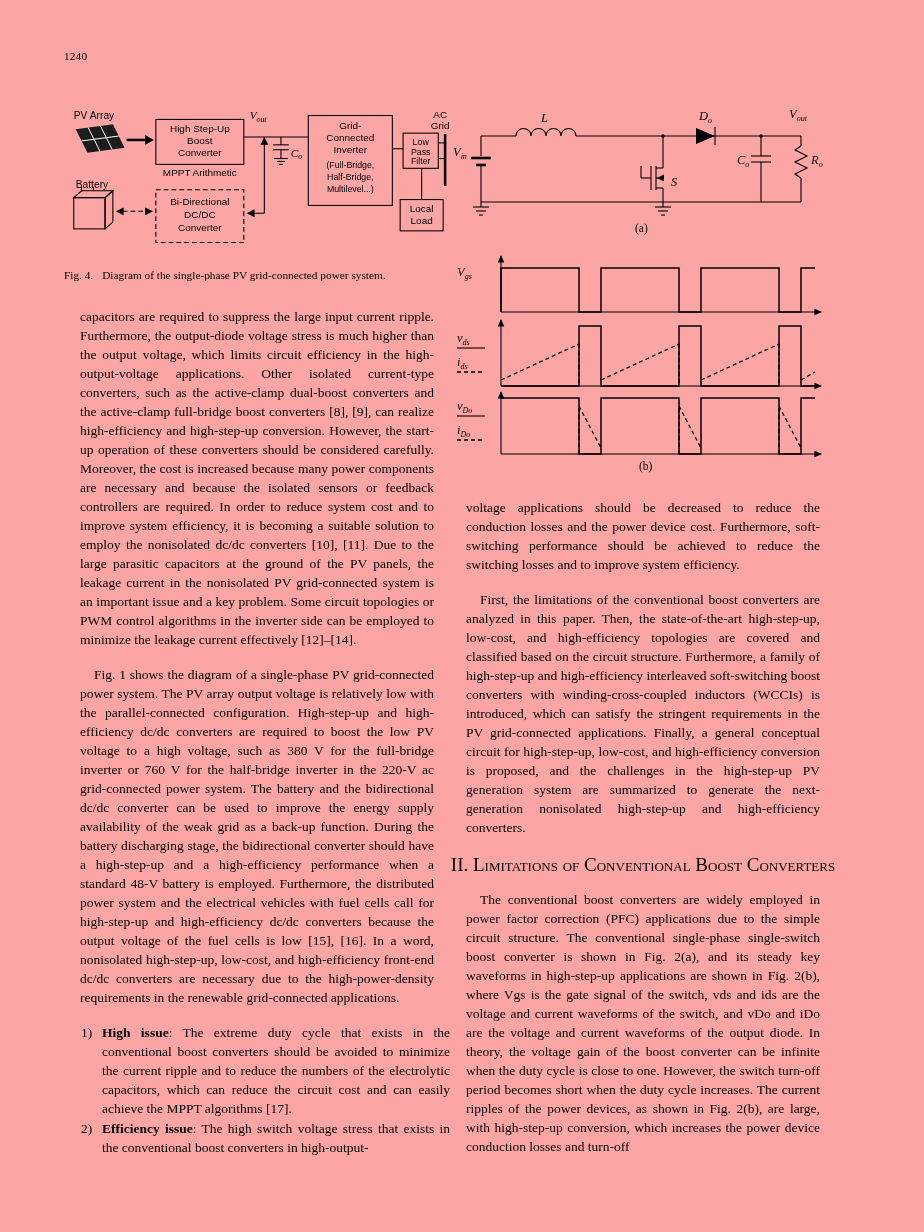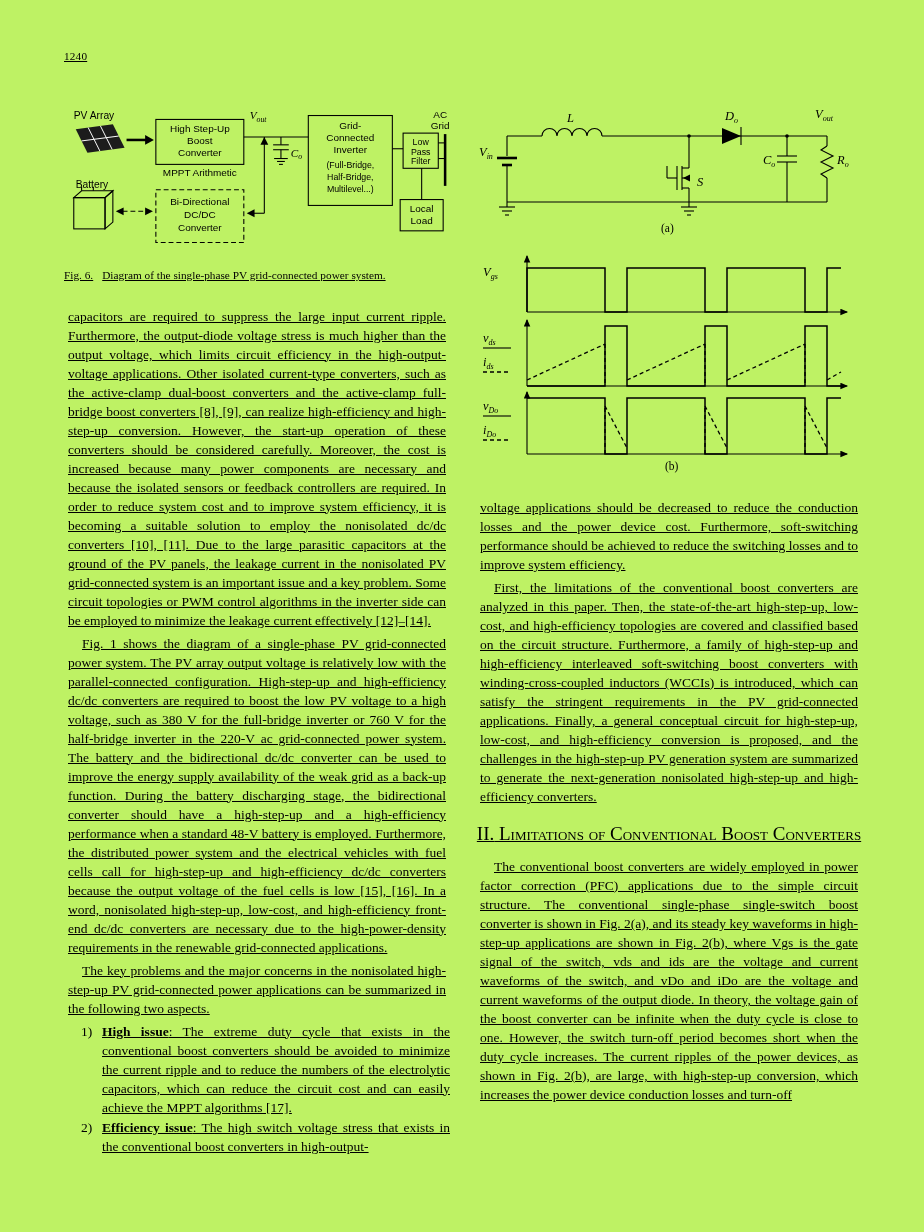--- a/index.html
+++ b/index.html
@@ -1,27 +1,26 @@
 <!DOCTYPE html>
 <html><head>
 <meta charset="utf-8">
 <style>
   * { box-sizing: border-box; }
   html, body { margin: 0; padding: 0; background: #ffffff; }
   .page {
-    width: 924px; height: 1232px; background: #bef264; color: #000;
+    width: 924px; height: 1232px; background: #fca5a5; color: #000;
     position: relative; padding: 50px 62px 0 64px; overflow: hidden;
     font-family: "Liberation Serif", serif;
-    text-decoration: underline;
   }
   .hdr { display: flex; justify-content: space-between; align-items: baseline;
          font-size: 11.2px; letter-spacing: .2px; }
-  .cols { display: flex; gap: 26px; margin-top: 42px; }
+  .cols { display: flex; margin-top: 42px; }
   .col { width: 386px; }
-  p.body { font-size: 13.5px; line-height: 19px; text-align: justify; margin: 4px; }
+  p.body { font-size: 13.5px; line-height: 19px; text-align: justify; margin: 16px; }
   p.ind { text-indent: 14px; }
   .caption { font-size: 11.3px; line-height: 14.6px; text-align: justify; margin-top: 12px; }
   .cap-label { margin-right: 9px; }
   figure { margin: 0; }
   .fig1-wrap { padding-top: 2px; }
   .textblock { margin-top: 24px; }
   .list-item { font-size: 13.5px; line-height: 19px; text-align: justify;
                padding-left: 38px; position: relative; margin-top: 1px; }
   .list-num { position: absolute; left: 17px; }
   .cont { margin-left: 38px; }
@@ -156,28 +155,27 @@
           </g>
 
           <g>
             <rect class="ln dash" x="94" y="84" width="90" height="54"></rect>
             <text class="f1t" x="139" y="100">Bi-Directional</text>
             <text class="f1t" x="139" y="113">DC/DC</text>
             <text class="f1t" x="139" y="126">Converter</text>
           </g>
         </svg>
         <figcaption class="caption">
-          <span class="cap-label">Fig. 6.</span><span>Diagram of the single-phase PV grid-connected power system.</span>
+          <span class="cap-label">Fig. 4.</span><span>Diagram of the single-phase PV grid-connected power system.</span>
         </figcaption>
       </figure>
 
       <div class="textblock">
         <p class="body">capacitors are required to suppress the large input current ripple. Furthermore, the output-diode voltage stress is much higher than the output voltage, which limits circuit efficiency in the high-output-voltage applications. Other isolated current-type converters, such as the active-clamp dual-boost converters and the active-clamp full-bridge boost converters [8], [9], can realize high-efficiency and high-step-up conversion. However, the start-up operation of these converters should be considered carefully. Moreover, the cost is increased because many power components are necessary and because the isolated sensors or feedback controllers are required. In order to reduce system cost and to improve system efficiency, it is becoming a suitable solution to employ the nonisolated dc/dc converters [10], [11]. Due to the large parasitic capacitors at the ground of the PV panels, the leakage current in the nonisolated PV grid-connected system is an important issue and a key problem. Some circuit topologies or PWM control algorithms in the inverter side can be employed to minimize the leakage current effectively [12]–[14].</p>
         <p class="body ind">Fig. 1 shows the diagram of a single-phase PV grid-connected power system. The PV array output voltage is relatively low with the parallel-connected configuration. High-step-up and high-efficiency dc/dc converters are required to boost the low PV voltage to a high voltage, such as 380 V for the full-bridge inverter or 760 V for the half-bridge inverter in the 220-V ac grid-connected power system. The battery and the bidirectional dc/dc converter can be used to improve the energy supply availability of the weak grid as a back-up function. During the battery discharging stage, the bidirectional converter should have a high-step-up and a high-efficiency performance when a standard 48-V battery is employed. Furthermore, the distributed power system and the electrical vehicles with fuel cells call for high-step-up and high-efficiency dc/dc converters because the output voltage of the fuel cells is low [15], [16]. In a word, nonisolated high-step-up, low-cost, and high-efficiency front-end dc/dc converters are necessary due to the high-power-density requirements in the renewable grid-connected applications.</p>
-        <p class="body ind">The key problems and the major concerns in the nonisolated high-step-up PV grid-connected power applications can be summarized in the following two aspects.</p>
         <div class="list-item">
           <span class="list-num">1)</span><b>High issue</b><span>: The extreme duty cycle that exists in the conventional boost converters should be avoided to minimize the current ripple and to reduce the numbers of the electrolytic capacitors, which can reduce the circuit cost and can easily achieve the MPPT algorithms [17].</span>
         </div>
         <div class="list-item">
           <span class="list-num">2)</span><b>Efficiency issue</b><span>: The high switch voltage stress that exists in the conventional boost converters in high-output-</span>
         </div>
       </div>
     </div>
 
     <div class="col">

